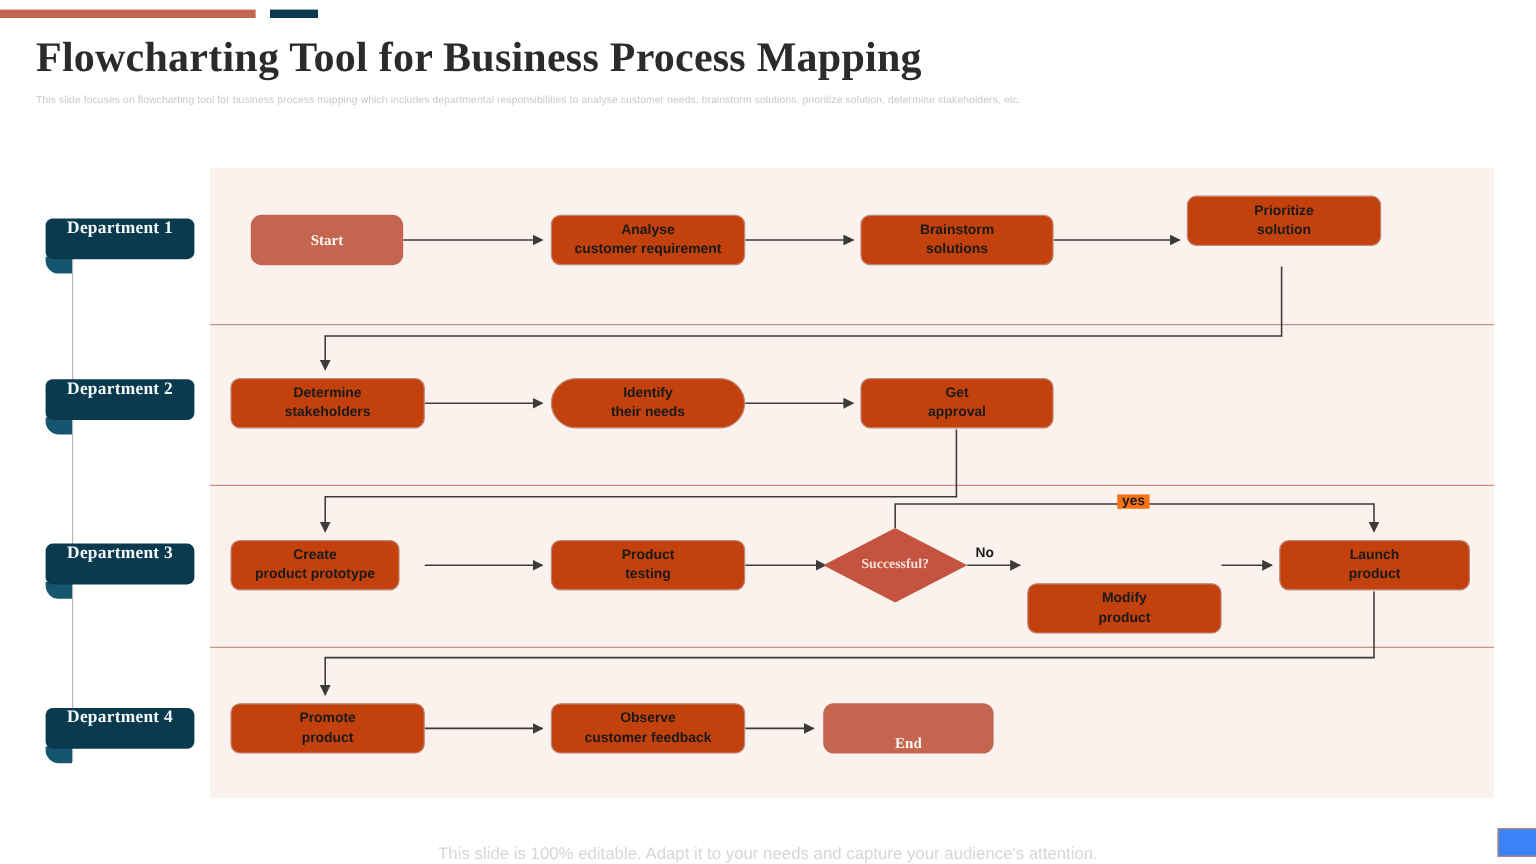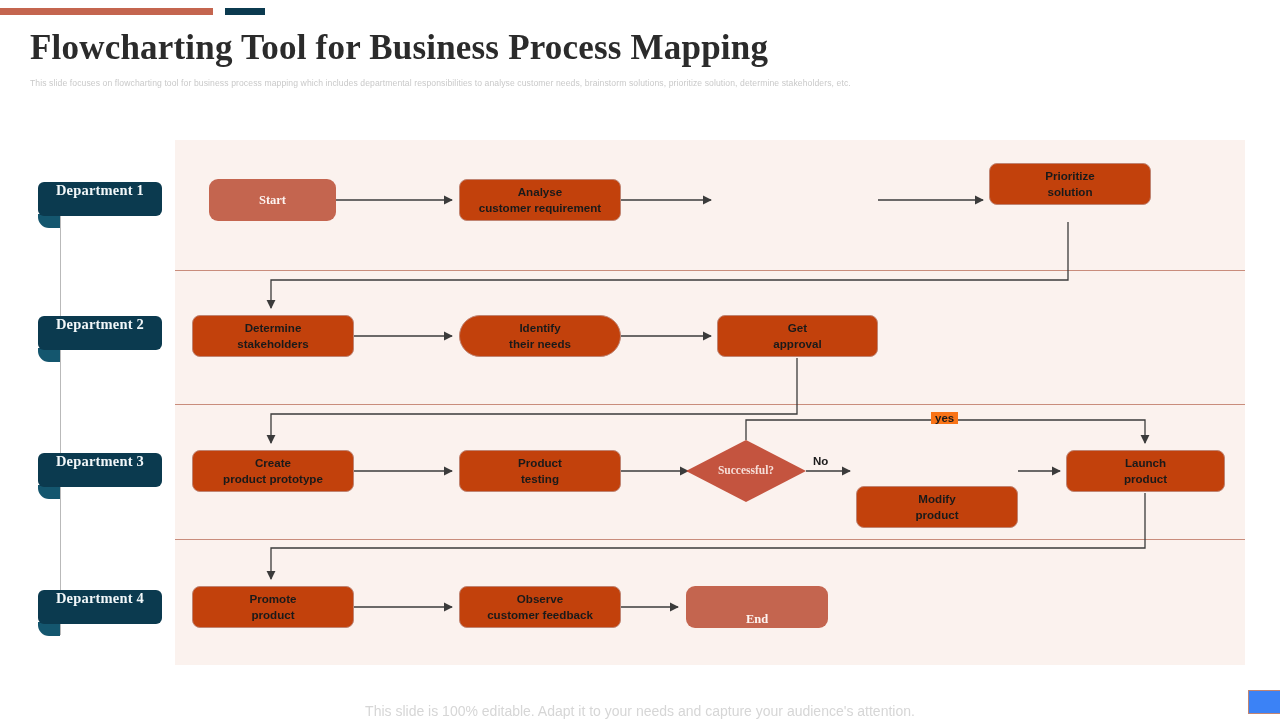--- a/index.html
+++ b/index.html
@@ -198,39 +198,43 @@
     </g>
   </svg>
 
   <div class="node terminator" style="left:209px; top:179px; width:127px;">
     <span class="node-label">Start</span>
   </div>
   <div class="node process" style="left:459px; top:179px; width:162px;">
     <span class="node-label">Analyse
 customer requirement</span>
   </div>
+  <div class="node process" style="left:717px; top:179px; width:161px;">
+    <span class="node-label">Brainstorm
+solutions</span>
+  </div>
   <div class="node process" style="left:989px; top:163px; width:162px;">
     <span class="node-label">Prioritize
 solution</span>
   </div>
 
   <div class="node process" style="left:192px; top:315px; width:162px;">
     <span class="node-label">Determine
 stakeholders</span>
   </div>
   <div class="node process" style="left:459px; top:315px; width:162px;border-radius:21px;">
     <span class="node-label">Identify
 their needs</span>
   </div>
   <div class="node process" style="left:717px; top:315px; width:161px;">
     <span class="node-label">Get
 approval</span>
   </div>
 
-  <div class="node process" style="left:192px; top:450px; width:162px;justify-content:center;">
+  <div class="node process" style="left:192px; top:450px; width:141px;justify-content:center;">
     <span class="node-label">Create
 product prototype</span>
   </div>
   <div class="node process" style="left:459px; top:450px; width:162px;">
     <span class="node-label">Product
 testing</span>
   </div>
   <div class="node decision" style="left:686px; top:440px;">
     <span class="diamond-shape"></span>
     <span class="decision-text">Successful?</span>

